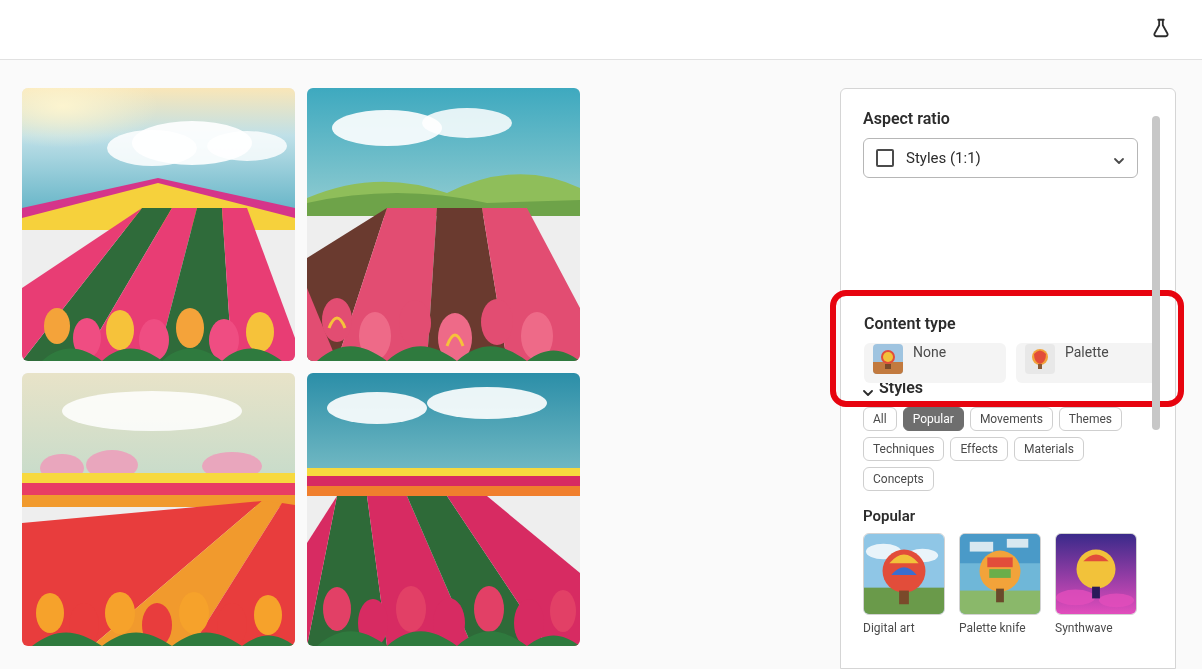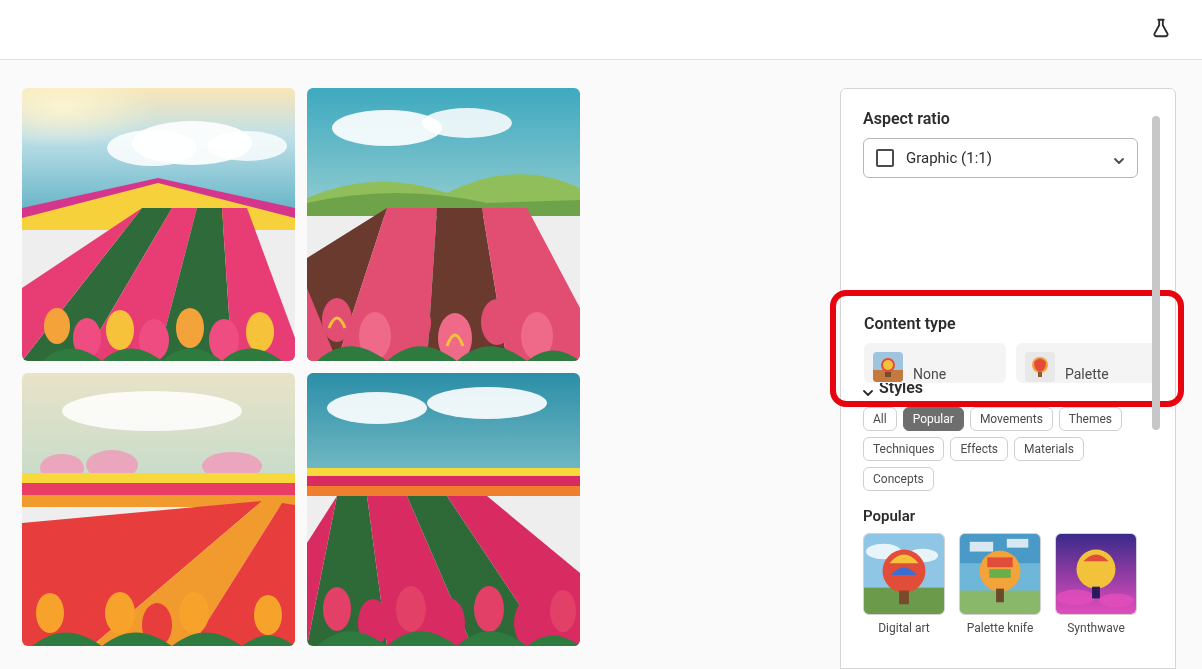--- a/index.html
+++ b/index.html
@@ -21,36 +21,36 @@
 
   .section-label { font-size:16px; font-weight:600; color:#2c2c2c; margin-bottom:10px; }
   .aspect-select { width:275px; height:40px; border:1px solid #b6b6b6; border-radius:6px; display:flex; align-items:center; padding:0 12px; gap:12px; cursor:pointer; background:#fff; }
   .aspect-select .square { width:18px; height:18px; border:2px solid #4b4b4b; border-radius:2px; }
   .aspect-select .txt { font-size:15px; color:#2c2c2c; flex:1; }
   .aspect-select .chev { width:12px; height:12px; }
 
   .highlight-box { position:absolute; top:202px; left:-10px; right:-8px; border:6px solid #e7040f; border-radius:16px; padding:18px 20px 18px 28px; background:transparent; }
 
   .ct-grid { display:grid; grid-template-columns: 1fr 1fr; gap:10px; margin-top:10px; }
-  .ct-item { height:40px; border:1px solid transparent; border-radius:6px; background:#f4f4f4; display:flex; align-items:flex-end; padding:0 8px; gap:10px; cursor:pointer; font-size:14px; color:#4b4b4b; }
+  .ct-item { height:40px; border:1px solid transparent; border-radius:6px; background:#f4f4f4; display:flex; align-items:flex-start; padding:0 8px; gap:10px; cursor:pointer; font-size:14px; color:#4b4b4b; }
   .ct-item.selected { background:#fff; border:2px solid #2c2c2c; }
   .ct-thumb { width:30px; height:30px; border-radius:4px; overflow:hidden; flex-shrink:0; }
   .ct-thumb svg { width:100%; height:100%; display:block; }
   .ct-check { margin-left:auto; }
 
   .styles-head { display:flex; align-items:center; gap:6px; margin-top:14px; font-size:16px; font-weight:600; color:#2c2c2c; cursor:pointer; }
   .styles-head .chev { width:10px; height:10px; transform:rotate(0deg); }
 
   .chip-row { display:flex; flex-wrap:wrap; gap:6px; margin-top:10px; }
   .chip { font-size:12px; color:#4b4b4b; background:#fff; border:1px solid #cfcfcf; border-radius:6px; padding:4px 9px; cursor:pointer; }
   .chip.active { background:#6e6e6e; color:#fff; border-color:#6e6e6e; }
 
   .popular-label { font-size:15px; font-weight:600; color:#2c2c2c; margin-top:16px; }
   .style-row { display:flex; gap:14px; margin-top:8px; }
-  .style-item { width:82px; text-align:center; cursor:pointer; font-size:12px; color:#4b4b4b; }
+  .style-item { width:82px; text-align:left; cursor:pointer; font-size:12px; color:#4b4b4b; }
   .style-sw { width:82px; height:82px; border:1px solid #d2d2d2; border-radius:6px; overflow:hidden; margin-bottom:6px; }
   .style-sw svg { width:100%; height:100%; display:block; }
 
   .lower-panel-spacer { height:186px; }
 </style>
 </head>
 <body>
 
 <div class="topbar">
   <span class="beaker-icon">
@@ -211,21 +211,21 @@
       </svg>
     </div>
   </div>
 
   <div class="side-wrap">
     <div class="side-panel">
 
       <div class="section-label">Aspect ratio</div>
       <div class="aspect-select">
         <span class="square"></span>
-        <span class="txt">Graphic (1:1)</span>
+        <span class="txt">Styles (1:1)</span>
         <span class="chev">
           <svg viewBox="0 0 12 12">
               <path d="M2 4 L6 8 L10 4" stroke="#4b4b4b" stroke-width="1.8" fill="none" stroke-linecap="round" stroke-linejoin="round"></path>
             </svg>
         </span>
       </div>
 
       <div class="highlight-box">
         <div class="section-label">Content type</div>
         <div class="ct-grid">

